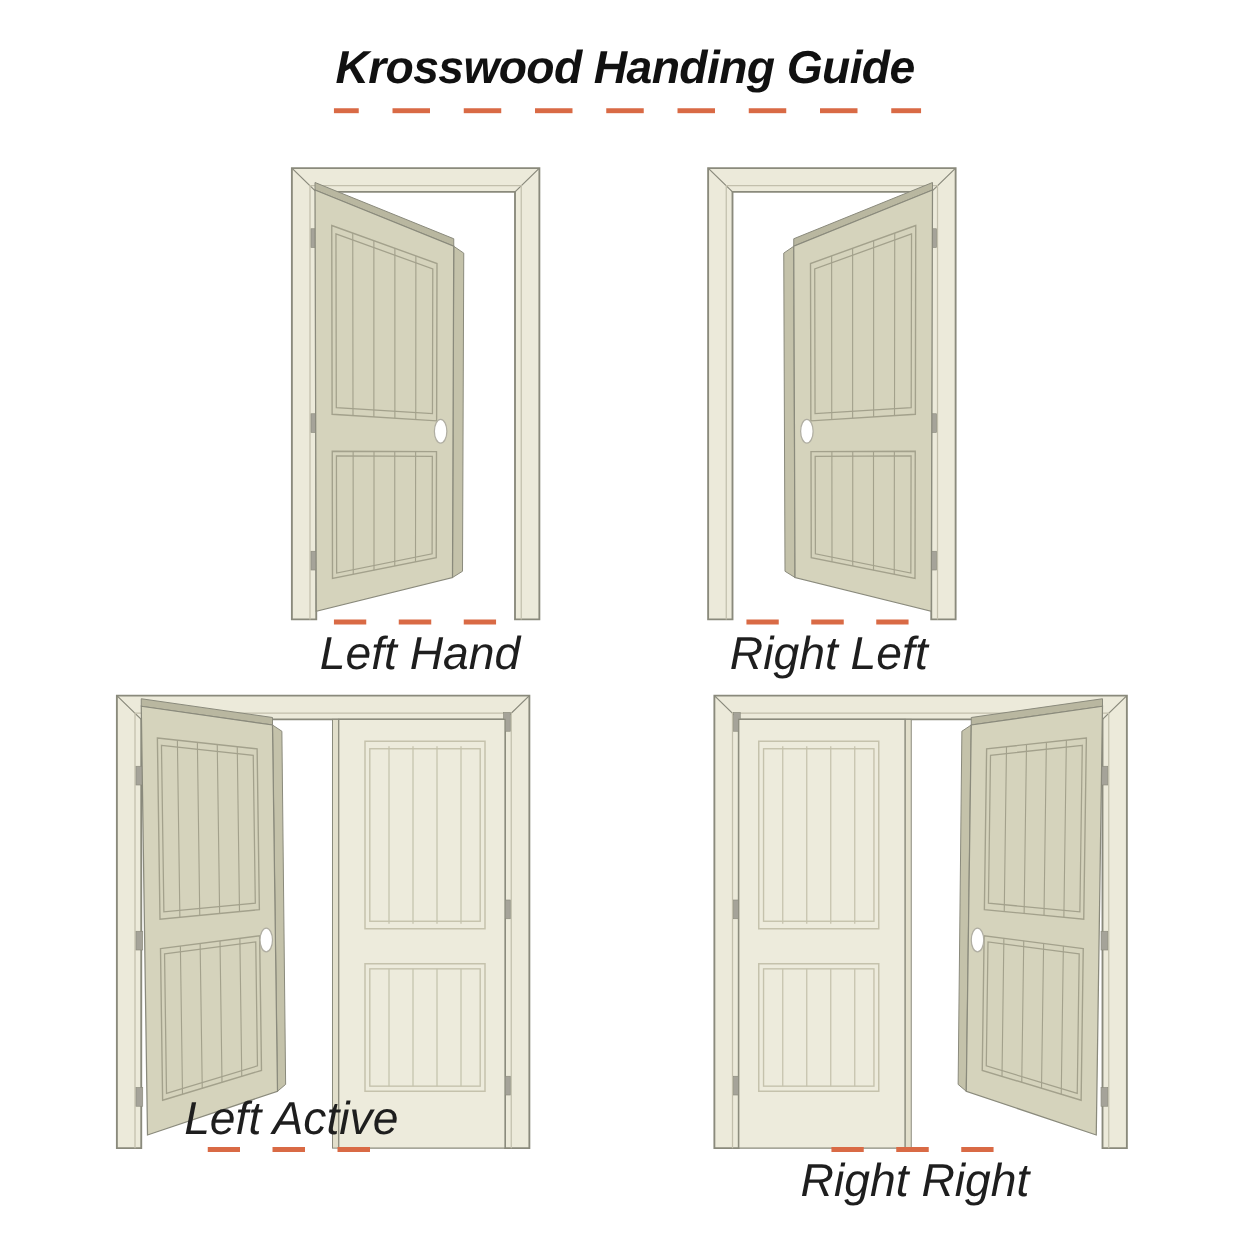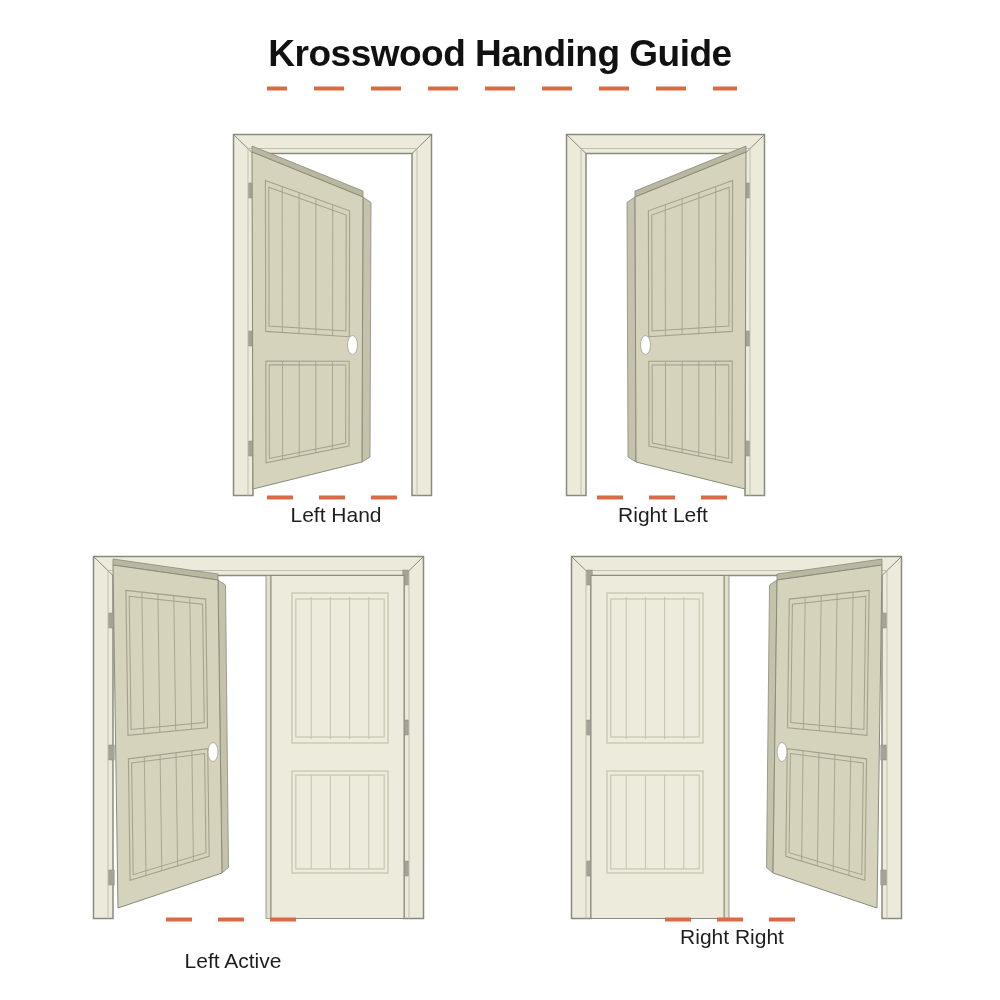--- a/index.html
+++ b/index.html
@@ -1,33 +1,33 @@
 <!DOCTYPE html>
 <html style="--c-accent: #D96A45; --c-title: #111111; --c-text: #1E1E1E; --c-frame: #ECEADA; --c-outline: #8A8A7C; --c-reveal: #C2BFAC; --c-door_face: #D5D3BC; --c-door_top: #B9B7A0; --c-door_edge: #C4C2AA; --c-groove: #A3A18C; --c-closed_face: #EDEBDC; --c-closed_edge: #E2DFCB; --c-closed_groove: #C5C2AC; --c-knob: #FFFFFF; --c-knob_stroke: #B0AEA2; --c-hinge: #A5A399;"><head>
 <meta charset="utf-8">
 <style>
   html,body{margin:0;padding:0;background:#ffffff;}
   body{width:1000px;height:1000px;position:relative;font-family:"Liberation Sans",sans-serif;}
-  .canvas{position:absolute;left:0;top:0;width:1000px;height:1000px;background:#fff;overflow:hidden;}
+  .canvas{position:absolute;left:0;top:0;width:1000px;height:1000px;background:#fff;overflow:hidden;font-style:italic;}
 
   .page-title{
     position:absolute;top:33px;left:0;width:1000px;margin:0;
     text-align:center;font-size:37px;font-weight:700;letter-spacing:-0.5px;
     color:var(--c-title,#111);
   }
   .dash-svg{position:absolute;display:block;}
   .dash-line{stroke:var(--c-accent,#d96a45);stroke-width:4;fill:none;}
 
   .fig{position:absolute;margin:0;padding:0;}
   .illustration{display:block;width:100%;height:100%;}
   .mirrored{transform:scaleX(-1);}
 
   .fig-label{
     position:absolute;transform:translateX(-50%);
-    font-size:21px;line-height:1;color:var(--c-text,#1e1e1e);white-space:nowrap;
+    font-size:37px;line-height:1;color:var(--c-text,#1e1e1e);white-space:nowrap;
   }
 
   
   .frame-face{fill:var(--c-frame,#eceada);stroke:var(--c-outline,#8a8a7c);stroke-width:1.5;}
   .mitre{stroke:var(--c-outline,#8a8a7c);stroke-width:1;fill:none;}
   .reveal{fill:none;stroke:var(--c-reveal,#c2bfac);stroke-width:1;}
   .door-face{fill:var(--c-door_face,#d5d3bc);stroke:var(--c-outline,#8a8a7c);stroke-width:1;}
   .door-top{fill:var(--c-door_top,#b9b7a0);stroke:var(--c-outline,#8a8a7c);stroke-width:0.8;}
   .door-edge{fill:var(--c-door_edge,#c4c2aa);stroke:var(--c-outline,#8a8a7c);stroke-width:0.8;}
   .panel{fill:none;stroke:var(--c-groove,#a3a18c);stroke-width:1.1;}
@@ -148,16 +148,16 @@
       <use href="#double-door" xlink:href="#double-door"></use>
     </svg>
   </figure>
 
   <svg class="dash-svg" style="left:166px;top:917px" width="130" height="5">
     <line class="dash-line" x1="0" y1="2.5" x2="130" y2="2.5" stroke-dasharray="26 26"></line>
   </svg>
   <svg class="dash-svg" style="left:665px;top:917px" width="130" height="5">
     <line class="dash-line" x1="0" y1="2.5" x2="130" y2="2.5" stroke-dasharray="26 26"></line>
   </svg>
-  <div class="fig-label" style="left:233px;top:950px">Left Active</div>
+  <div class="fig-label" style="left:233px;top:876px">Left Active</div>
   <div class="fig-label" style="left:732px;top:926px">Right Right</div>
 
 </div>
 
 </body></html>

